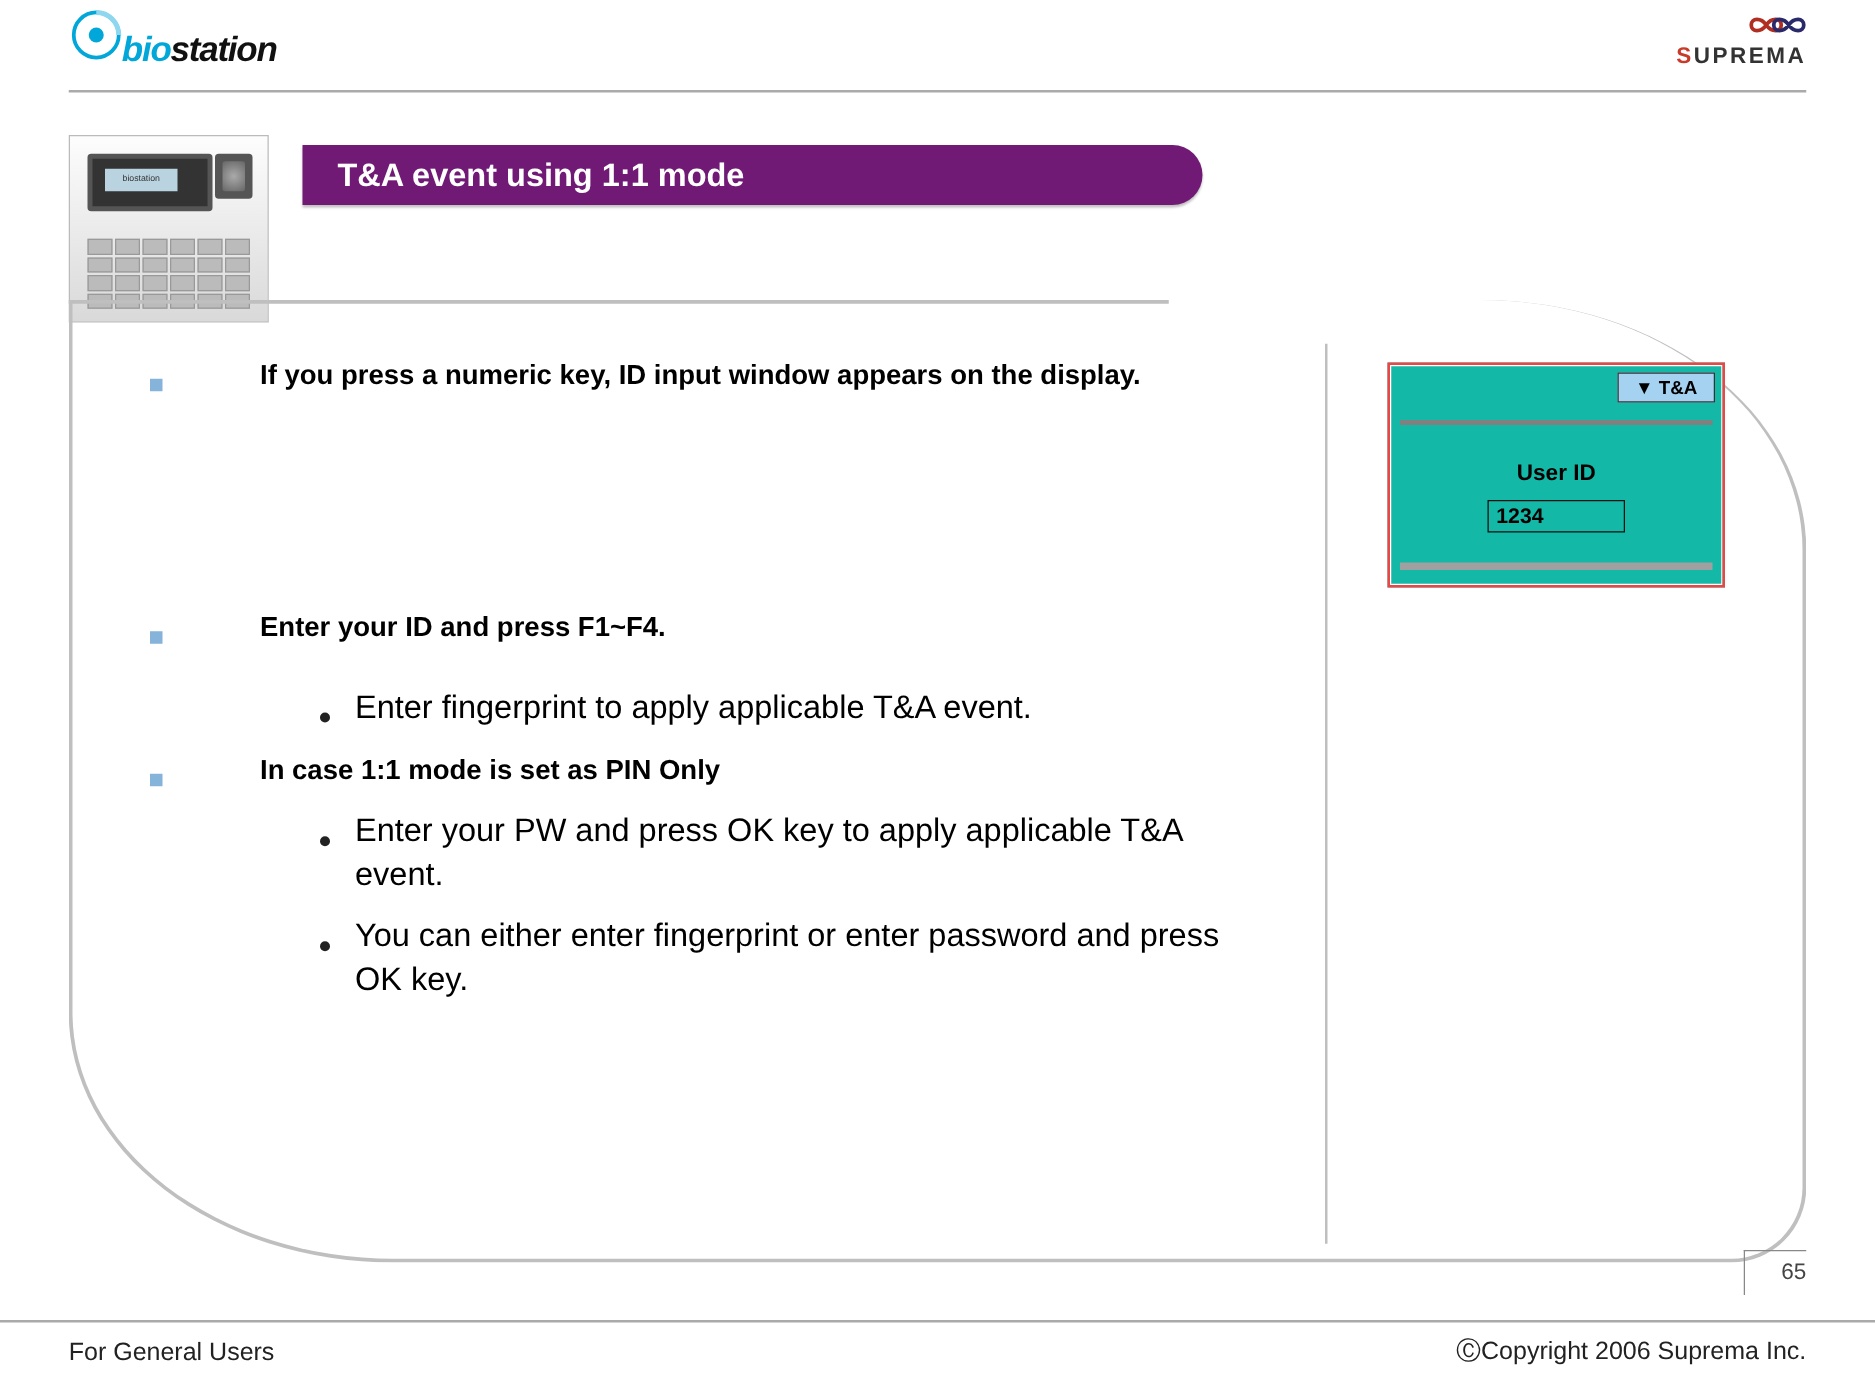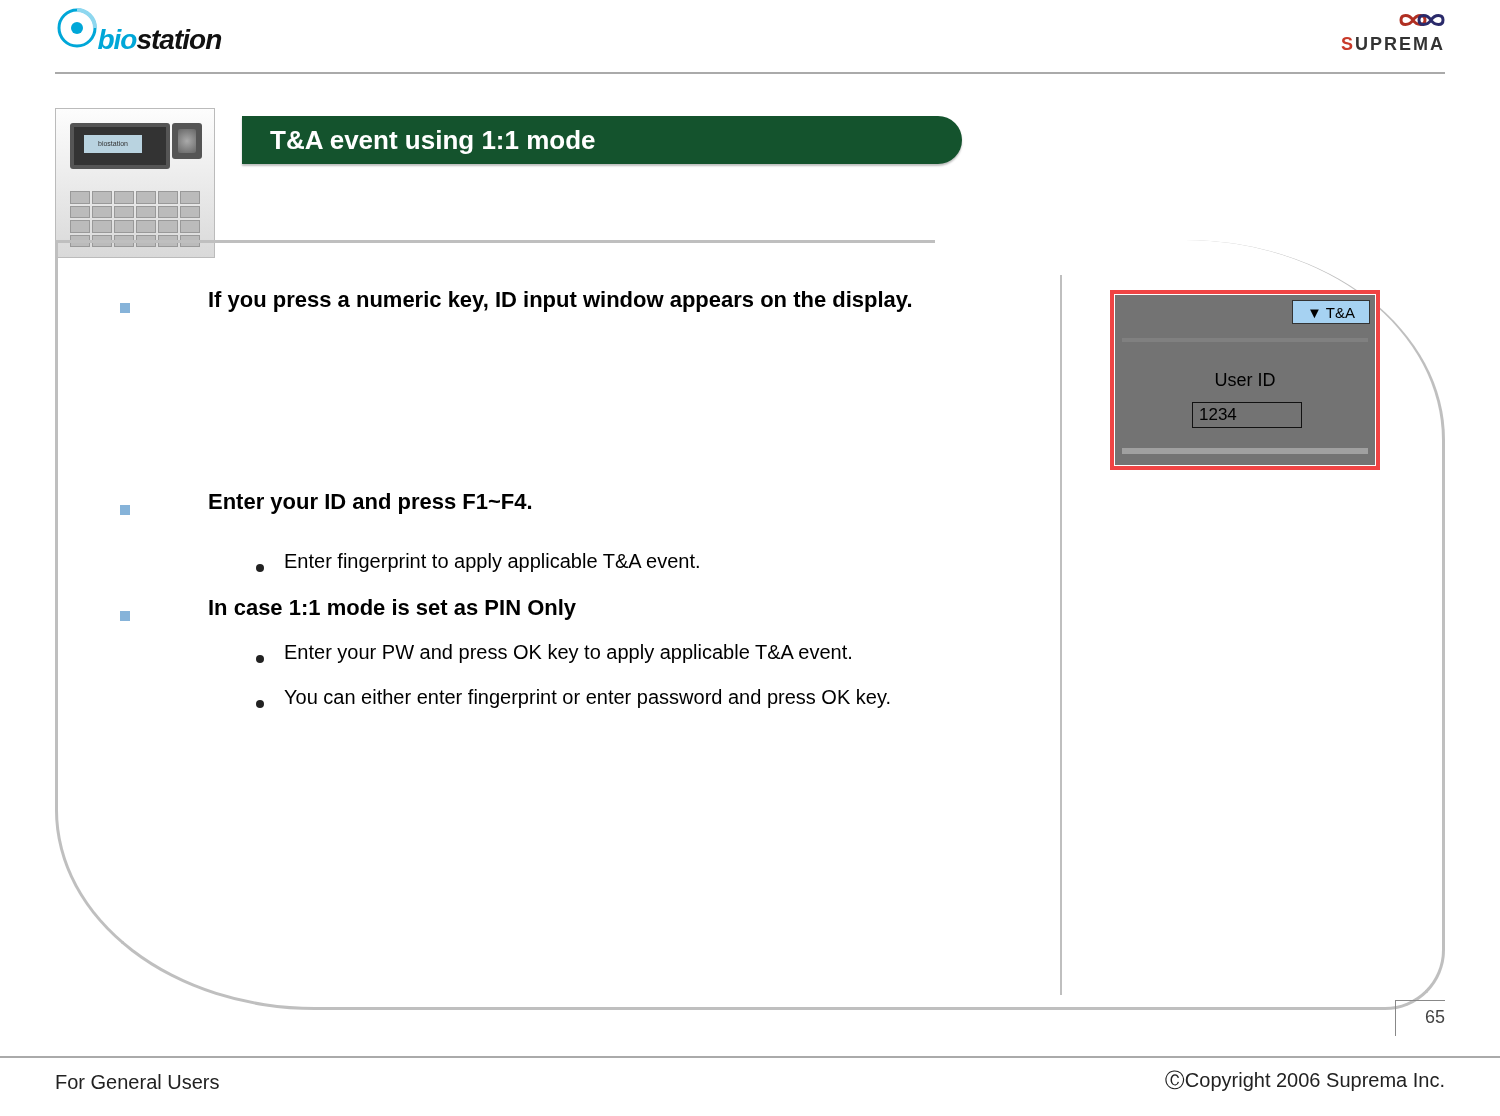--- a/index.html
+++ b/index.html
@@ -34,21 +34,21 @@
                    background: #555; border-radius: 3px; }
   .device-sensor::after { content:""; position:absolute; left:6px; top:6px; width:18px; height:24px;
                           background: radial-gradient(circle at 50% 50%, #aaa, #666); border-radius: 2px; }
   .device-keys { position: absolute; left: 14px; bottom: 10px; width: 130px; height: 56px;
                  display: grid; grid-template-columns: repeat(6,1fr); grid-template-rows: repeat(4,1fr); gap: 2px; }
   .device-keys div { background: #bbb; border: 1px solid #999; }
 
   
   .title-pill { position: absolute; left: 242px; top: 116px; height: 48px;
                 padding: 0 28px; display: flex; align-items: center;
-                background: #14532d; color: #fff; font-size: 26px; font-weight: bold;
+                background: #701a75; color: #fff; font-size: 26px; font-weight: bold;
                 border-top-right-radius: 40px; border-bottom-right-radius: 40px;
                 box-shadow: 0 2px 2px rgba(0,0,0,.25); width: 720px; }
 
   .intro-line { position: absolute; left: 265px; top: 198px; font-size: 21px; font-style: italic;
                 text-decoration: underline; color: #222; }
 
   
   .bubble { position: absolute; left: 55px; top: 240px; width: 1390px; height: 770px;
             border: 3px solid #bfbfbf;
             border-top-right-radius: 260px 200px;
@@ -61,27 +61,27 @@
   .vertical-sep { position: absolute; left: 1060px; top: 275px; width: 2px; height: 720px; background: #bfbfbf; }
 
   
   .body-col { position: absolute; left: 120px; top: 285px; width: 900px; font-size: 22px; line-height: 1.35; }
   .sq-bullet { display: flex; margin-bottom: 26px; gap: 40px; }
   .sq-bullet .sq { flex: 0 0 48px; padding-top: 6px; }
   .sq-bullet .sq span { display:inline-block; width:10px; height:10px; background:#86b3d9; }
   .sq-bullet .txt { font-weight: bold; }
   .gap-large { height: 140px; }
 
-  .dot-sub { margin-left: 136px; margin-bottom: 14px; display: flex; font-size: 20px; font-weight: normal; }
+  .dot-sub { margin-left: 136px; margin-bottom: 14px; display: flex; font-size: 26px; font-weight: normal; }
   .dot-sub .dot { flex: 0 0 28px; padding-top: 4px; }
   .dot-sub .dot span { display:inline-block; width:8px; height:8px; border-radius:50%; background:#222; }
 
   
   .lcd-frame { position: absolute; right: 120px; top: 290px; width: 270px; height: 180px;
-               border: 4px solid #ef4444; background: #737373; box-shadow: inset 0 0 0 1px #fff; }
+               border: 2px solid #ef4444; background: #14b8a6; box-shadow: inset 0 0 0 1px #fff; font-weight: bold; }
   .lcd-topbar { position: absolute; right: 6px; top: 6px; width: 78px; height: 24px;
                 background: #a6d2f2; border: 1px solid #333; font-size: 15px; text-align: center;
                 line-height: 24px; }
   .lcd-inner  { position: absolute; left: 8px; top: 44px; right: 8px; bottom: 12px;
                 border-top: 4px solid #808080; border-bottom: 6px solid #a0a0a0; }
   .lcd-userlabel { position: absolute; left: 0; right: 0; top: 28px; text-align: center; font-size: 18px; }
   .lcd-idbox  { position: absolute; left: 70px; top: 60px; width: 110px; height: 26px;
                 border: 1.5px solid #111; font-size: 17px; padding: 2px 6px; }
 
   

